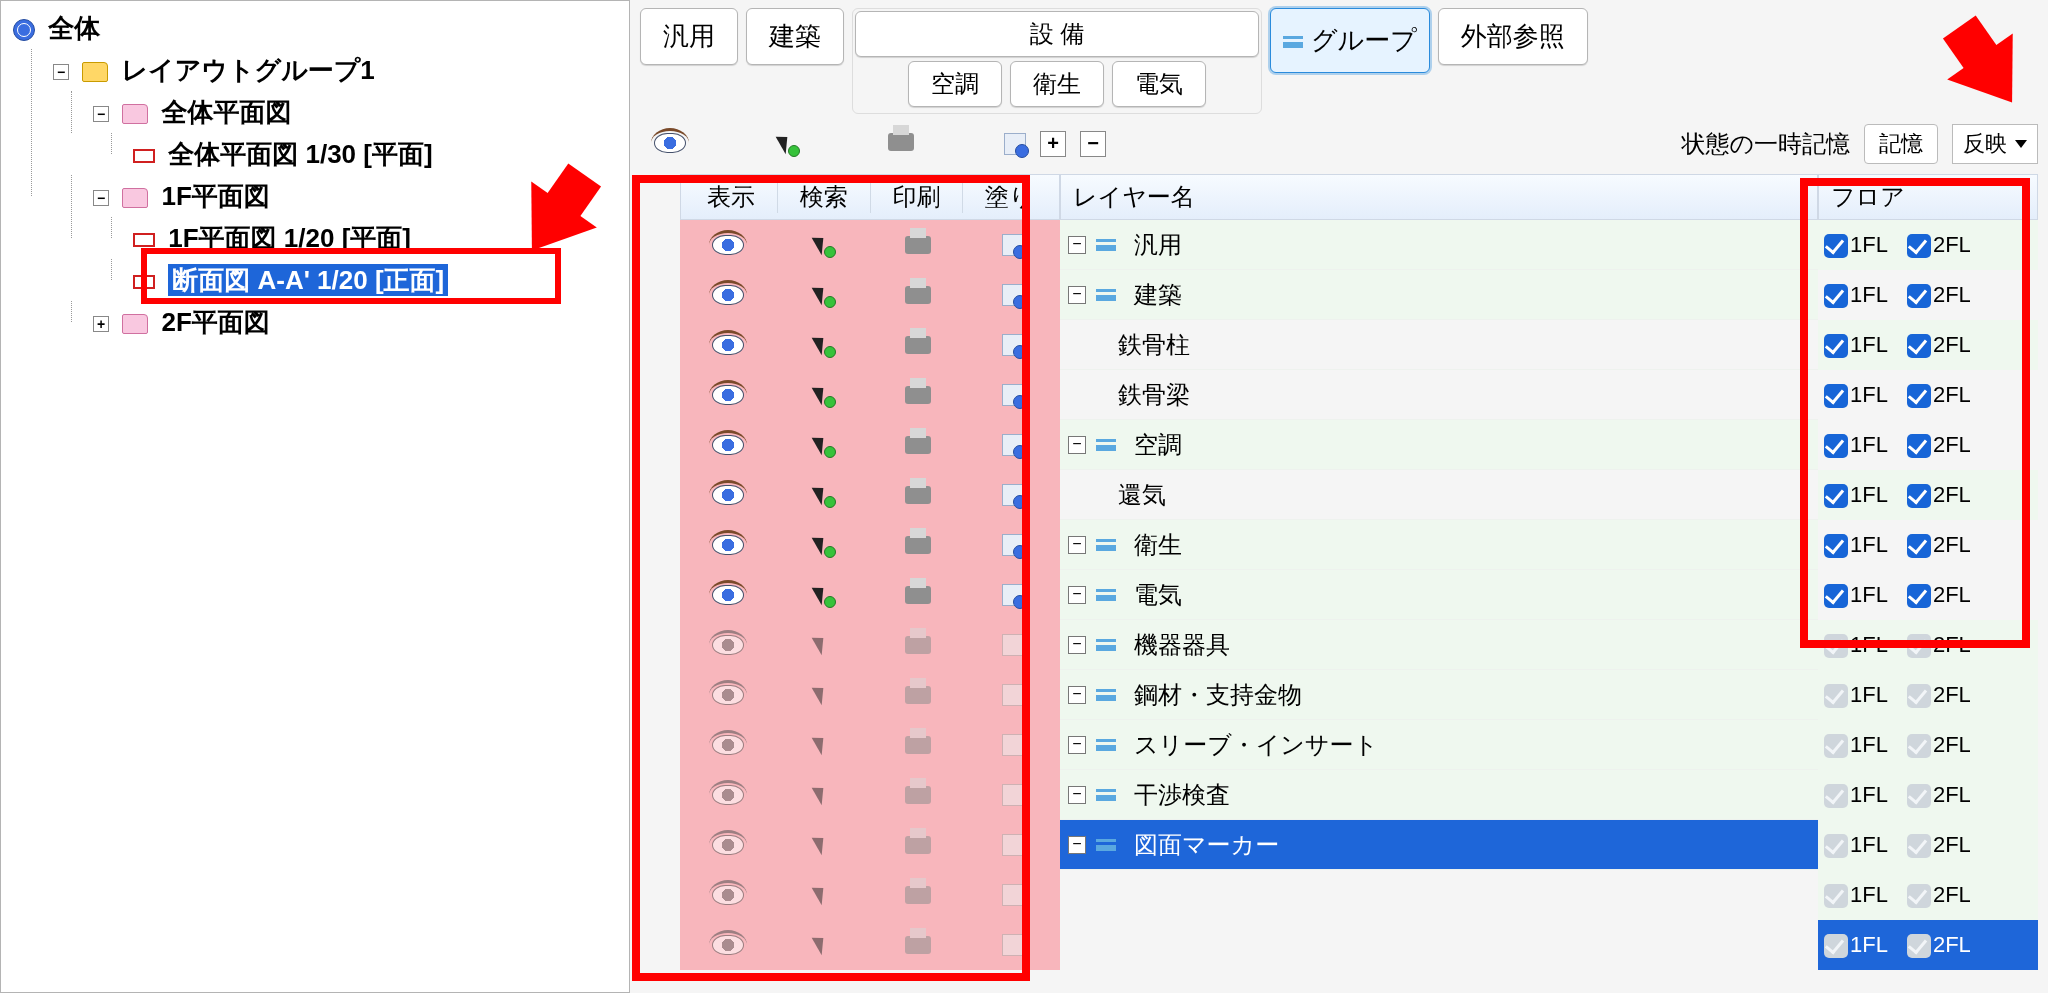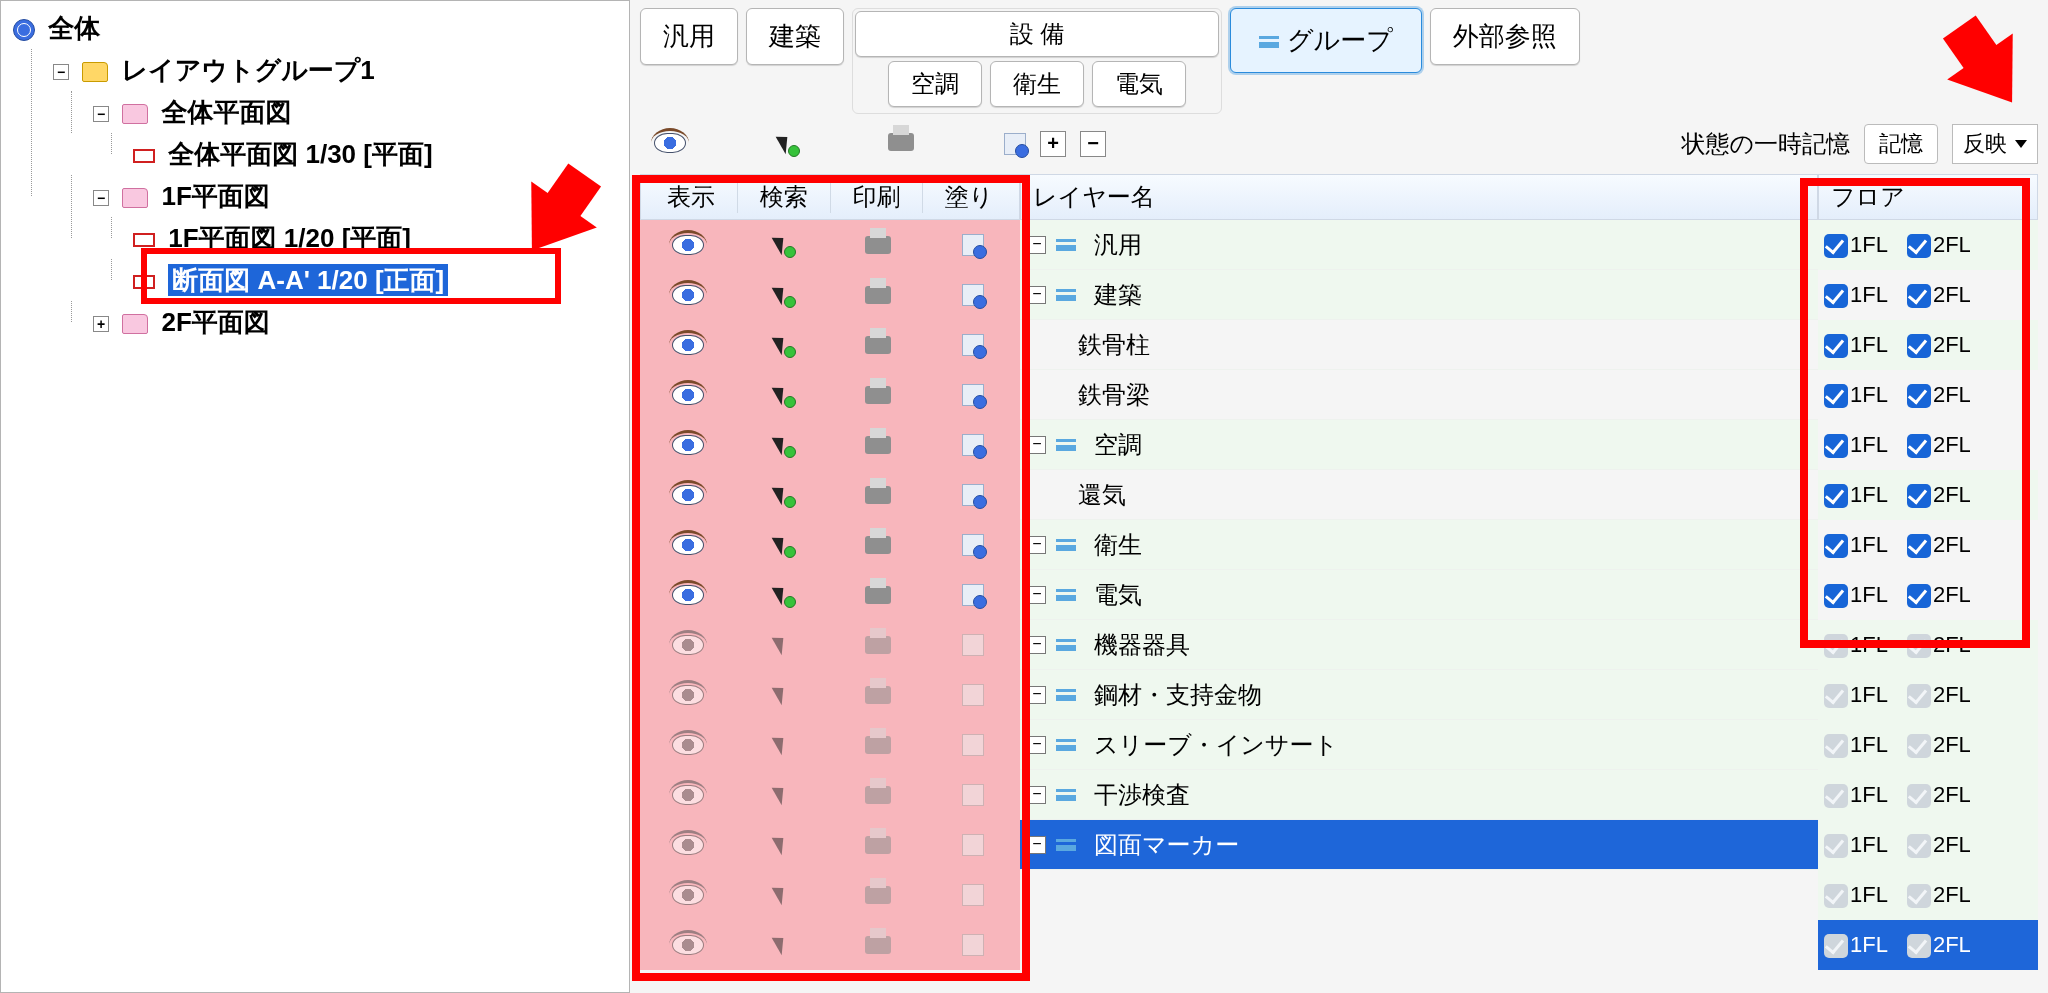--- a/index.html
+++ b/index.html
@@ -51,31 +51,31 @@
   .right-panel { flex:1; padding: 8px 10px; position: relative; }
   .tabrow { display:flex; gap:8px; align-items:flex-start; }
   .tabbtn {
     background:#fff;border:1px solid #b5b5b5;border-radius:6px;
     padding:10px 22px;font-size:26px;box-shadow:0 1px 1px rgba(0,0,0,.15);
   }
   .tabbtn.thin { padding:6px 22px; font-size:24px; }
   .tabgroup { display:flex;flex-direction:column;align-items:center;gap:4px;border:1px solid #ddd;border-radius:6px;padding:2px 2px 6px; }
   .subtabs { display:flex;gap:8px; }
   .tabbtn.active { background:#e6f3ff;border-color:#2a8bdc;box-shadow:0 0 0 2px rgba(42,139,220,.35); }
-  .tabbtn.group { padding:14px 28px; }
+  .tabbtn.group { padding:14px 12px; }
   .stack-icon { display:inline-block;width:20px;height:12px;border-bottom:3px solid #5aa8e0;border-top:3px solid #5aa8e0;position:relative;vertical-align:middle;margin-right:8px; }
   .stack-icon::before{content:"";position:absolute;left:0;right:0;top:3px;border-top:3px solid #5aa8e0;}
   .state-row { display:flex;align-items:center;gap:14px;margin-top:10px;font-size:24px; }
   .tinybtn { display:inline-block;border:1px solid #888;width:26px;height:26px;text-align:center;line-height:22px;font-weight:bold;background:#fff;font-size:20px; }
   .pillbtn { border:1px solid #bbb;border-radius:4px;background:#fff;padding:4px 14px;font-size:22px; }
   .dropdown { border:1px solid #bbb;background:#fff;padding:4px 10px;font-size:22px;display:flex;align-items:center;gap:8px; }
   .caret { width:0;height:0;border-left:6px solid transparent;border-right:6px solid transparent;border-top:8px solid #000; }
 
   
-  .layer-area { display:flex; margin-top:10px; }
+  .layer-area { display:flex; margin-top:10px;margin-left:40px; }
   .col-toggle { width:380px; }
   .col-name { flex:1; }
   .hdr {
     background:linear-gradient(#f7fbff,#e4eefb);
     border:1px solid #cfd8e5; font-size:24px; padding:6px 4px;
     display:flex;
   }
   .hdr-cell { flex:1; text-align:center; border-right:1px solid #d0dae6; }
   .hdr-cell:last-child{border-right:none;}
   .row {
@@ -182,21 +182,21 @@
 
   <div class="red-box-tree" style="left:140px;top:247px;width:420px;height:56px"></div>
 </div>
 
 <div class="right-panel">
 
   <div class="tabrow">
     <div class="tabbtn"><span>汎用</span></div>
     <div class="tabbtn"><span>建築</span></div>
     <div class="tabgroup">
-      <div class="tabbtn thin" style="width:364px;text-align:center"><span>設 備</span></div>
+      <div class="tabbtn thin" style="width:404px;text-align:center"><span>設 備</span></div>
       <div class="subtabs">
         <div class="tabbtn thin"><span>空調</span></div>
         <div class="tabbtn thin"><span>衛生</span></div>
         <div class="tabbtn thin"><span>電気</span></div>
       </div>
     </div>
     <div class="tabbtn group active">
       <span class="stack-icon"></span><span>グループ</span>
     </div>
     <div class="tabbtn"><span>外部参照</span></div>

